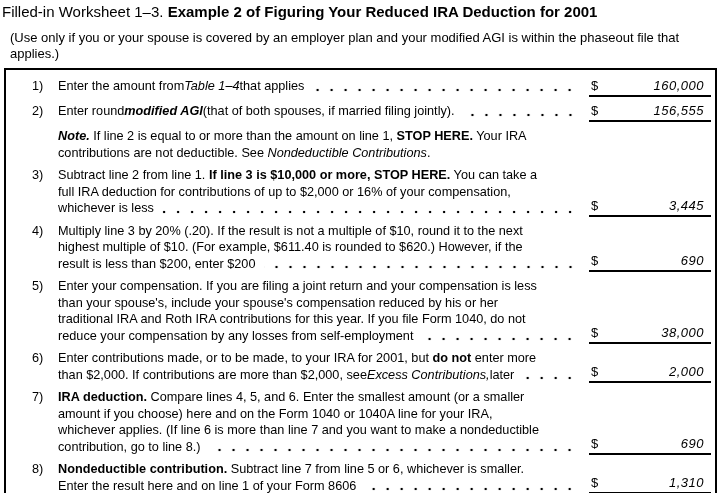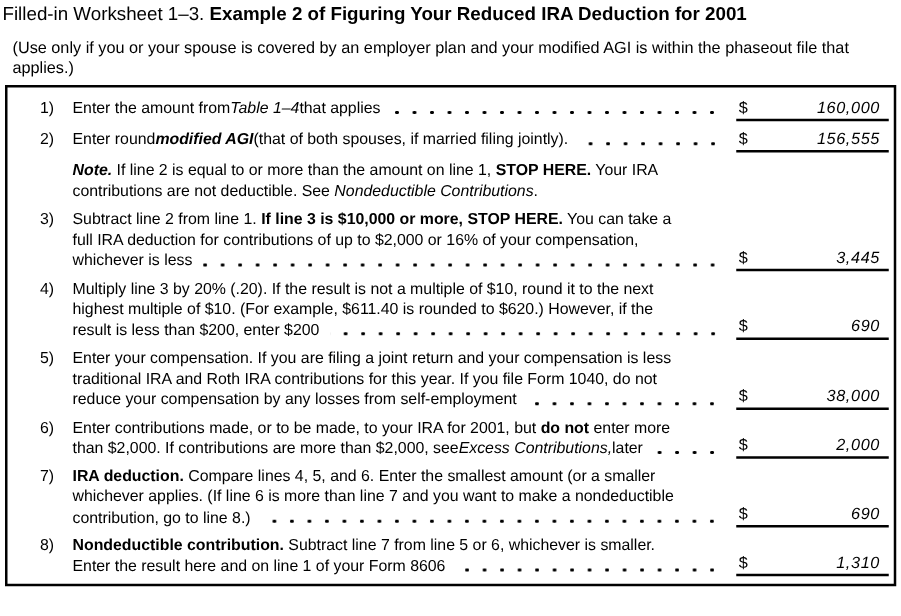--- a/index.html
+++ b/index.html
@@ -176,20 +176,21 @@
     <div class="amt">
       <span class="cur">$</span>
       <span class="val">690</span>
     </div>
   </div>
 
   <div class="row">
     <div class="row-num">5)</div>
     <div class="row-text">
             <div class="line"><span class="run run-n">Enter your compensation. If you are filing a joint return and your compensation is less</span></div>
+            <div class="line"><span class="run run-n">than your spouse's, include your spouse's compensation reduced by his or her</span></div>
             <div class="line"><span class="run run-n">traditional IRA and Roth IRA contributions for this year. If you file Form 1040, do not</span></div>
             <div class="line last">
               <span class="run run-n">reduce your compensation by any losses from self-employment</span>
               <span class="leader"></span>
             </div>
           </div>
     <div class="amt">
       <span class="cur">$</span>
       <span class="val">38,000</span>
     </div>
@@ -209,20 +210,21 @@
     <div class="amt">
       <span class="cur">$</span>
       <span class="val">2,000</span>
     </div>
   </div>
 
   <div class="row">
     <div class="row-num">7)</div>
     <div class="row-text">
             <div class="line"><span class="run run-b">IRA deduction.</span><span class="run run-n"> Compare lines 4, 5, and 6. Enter the smallest amount (or a smaller</span></div>
+            <div class="line"><span class="run run-n">amount if you choose) here and on the Form 1040 or 1040A line for your IRA,</span></div>
             <div class="line"><span class="run run-n">whichever applies. (If line 6 is more than line 7 and you want to make a nondeductible</span></div>
             <div class="line last">
               <span class="run run-n">contribution, go to line 8.)</span>
               <span class="leader"></span>
             </div>
           </div>
     <div class="amt">
       <span class="cur">$</span>
       <span class="val">690</span>
     </div>

